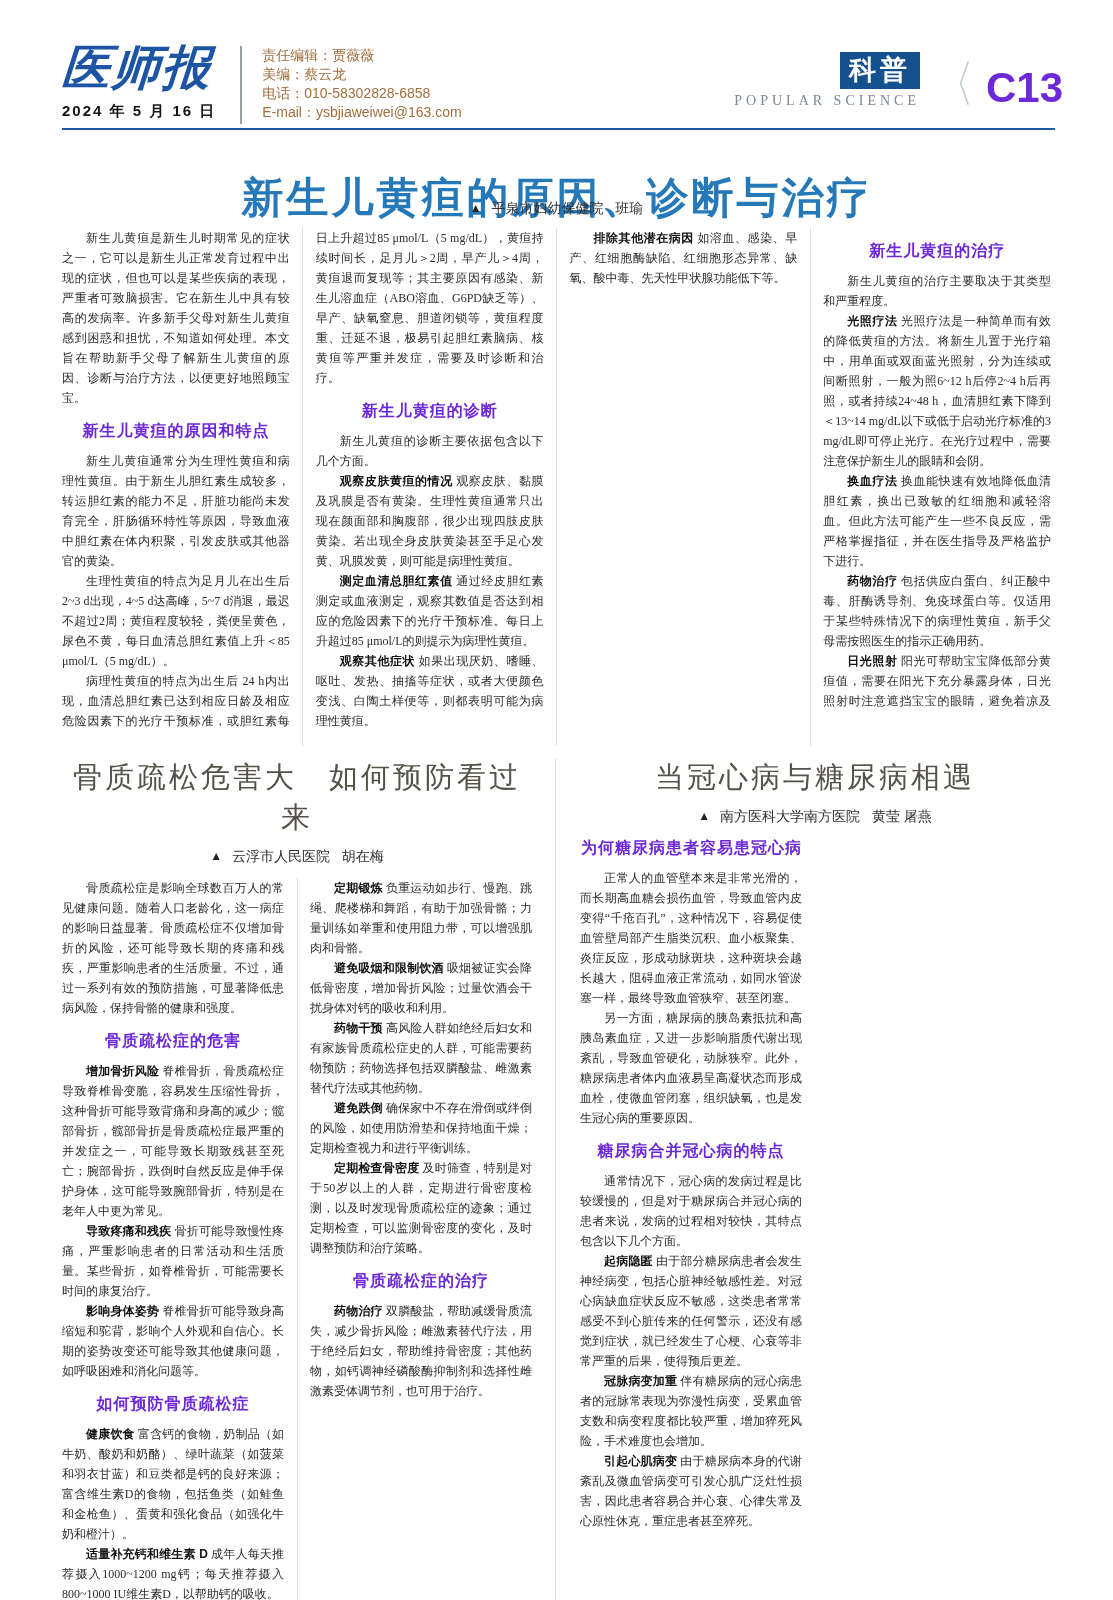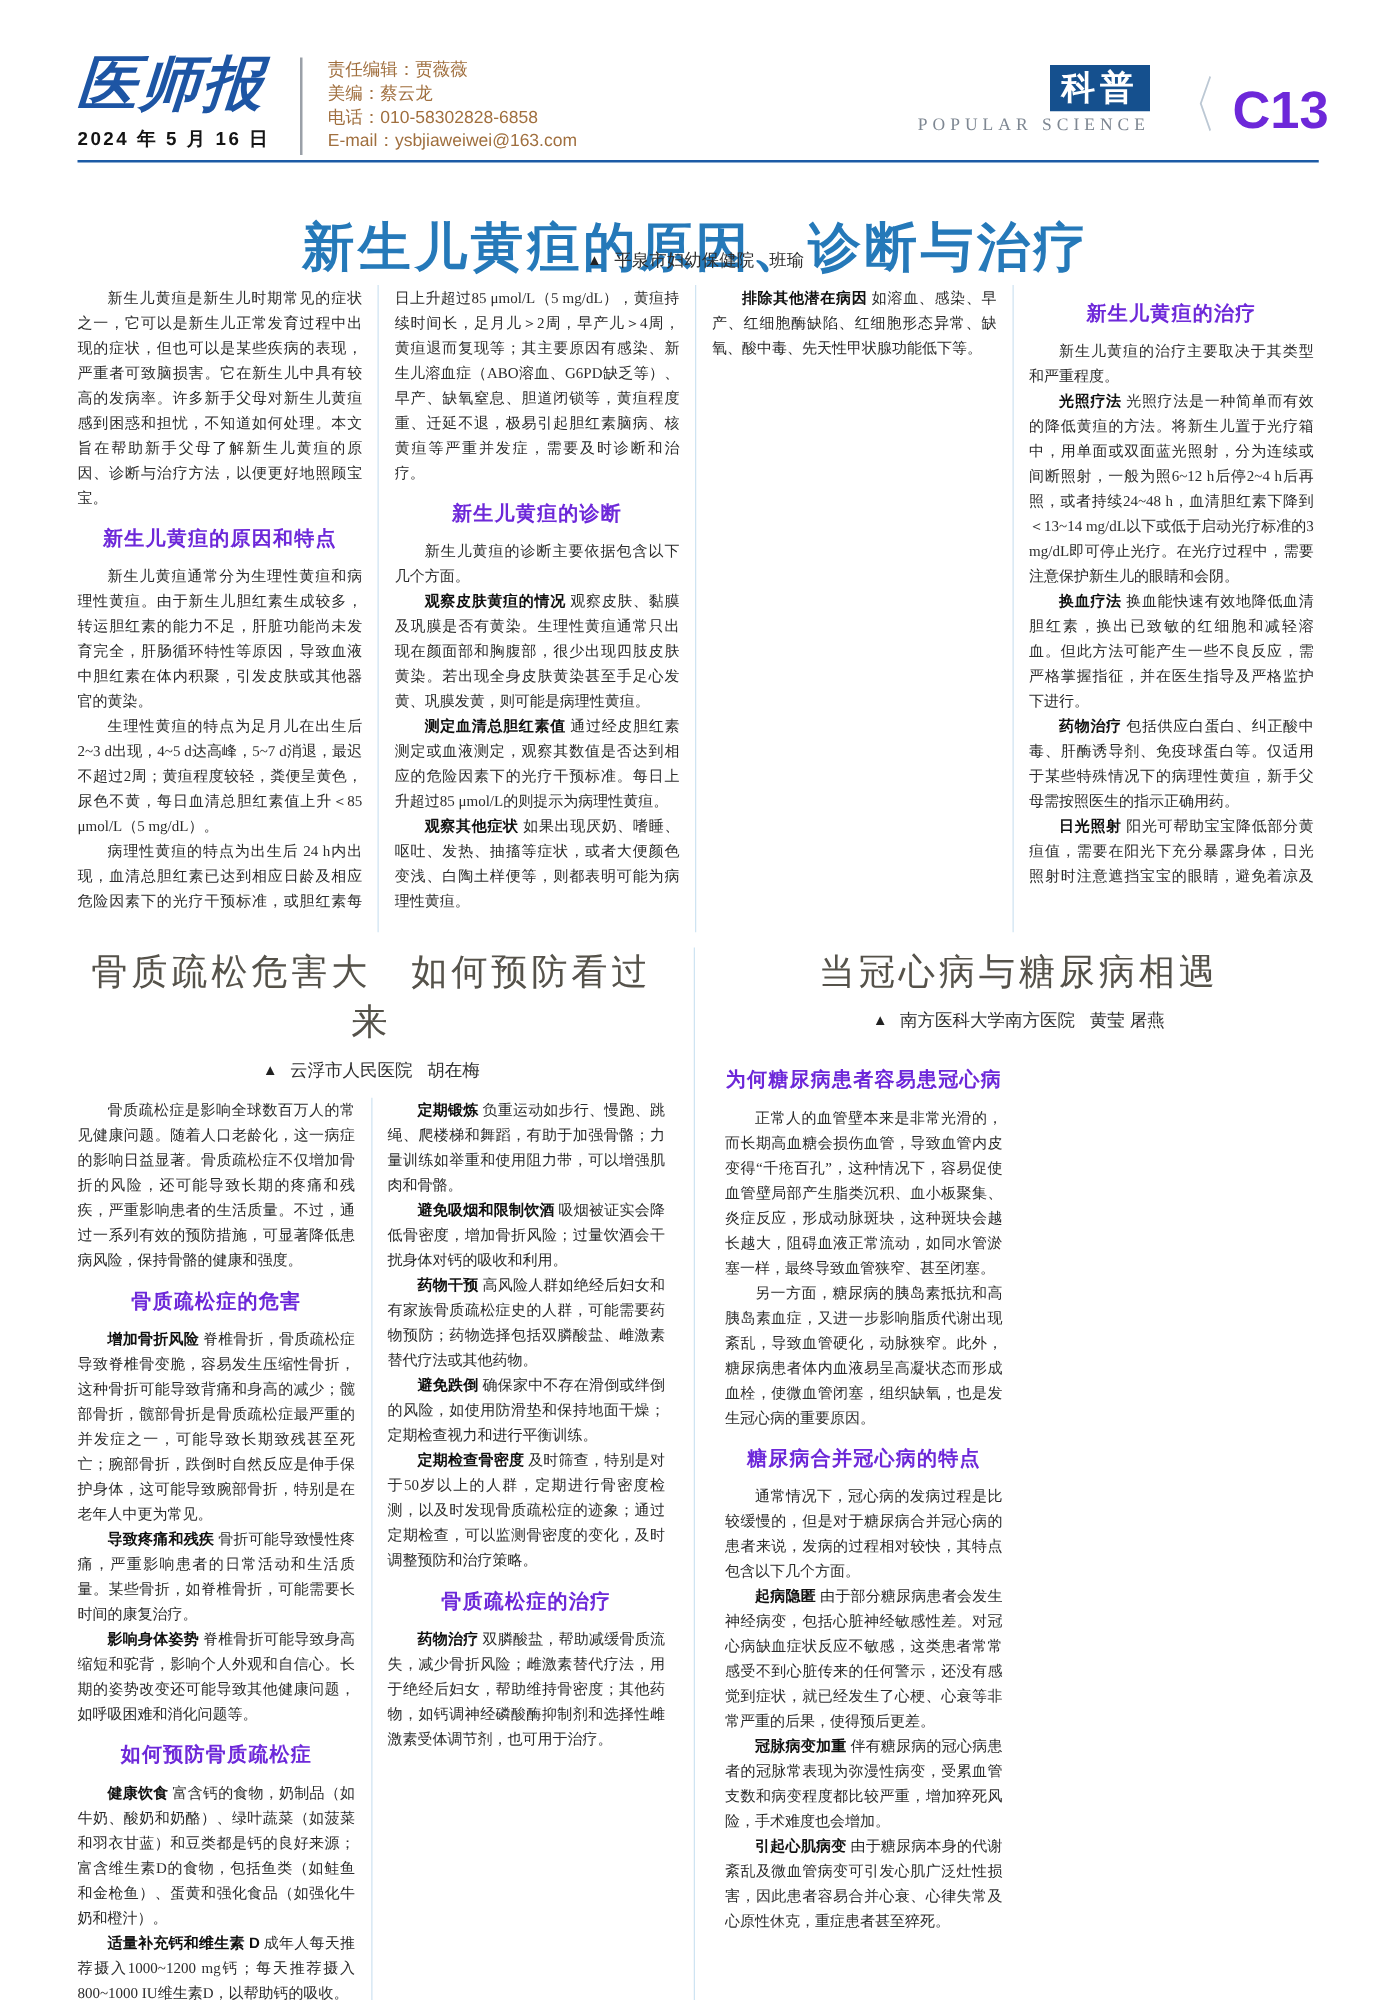--- a/index.html
+++ b/index.html
@@ -37,21 +37,21 @@
   .a1-byline{position:absolute;left:0;top:200px;width:100%;text-align:center;}
   .a1-body{position:absolute;left:62px;top:228px;width:989px;height:518px;
            column-count:4;column-gap:26px;column-rule:1px solid #cfe4f2;column-fill:auto;overflow:hidden;}
 
   
   .para{margin:0;text-indent:2em;text-align:justify;font-size:12px;line-height:20px;color:#2b2b2b;}
   .lead{font-family:"Liberation Sans",sans-serif;font-weight:bold;color:#111;}
   .sec-head{text-align:center;color:#6d28d9;font-size:16px;font-weight:bold;margin:13px 0 9px;
             font-family:"Liberation Sans",sans-serif;letter-spacing:1px;break-after:avoid;}
   .col-break{break-before:column;}
-  .b-body .sec-head:first-child,.a1-body .sec-head:first-child{margin-top:16px;}
+  .b-body .sec-head:first-child,.a1-body .sec-head:first-child{margin-top:0;text-align:right;}
 
   
   .bottom{position:absolute;left:62px;top:758px;width:989px;display:flex;}
   .b-article{width:470px;}
   .b-article.left{padding-right:23px;}
   .b-article.right{border-left:1px solid #cfe4f2;padding-left:24px;}
   .b-title{text-align:center;color:#55524a;font-size:29px;letter-spacing:3px;font-weight:normal;
            font-family:"Liberation Sans",sans-serif;margin:0 0 10px;}
   .b-byline{text-align:center;}
   .b-body{margin-top:12px;height:726px;column-count:2;column-gap:26px;column-rule:1px solid #cfe4f2;

